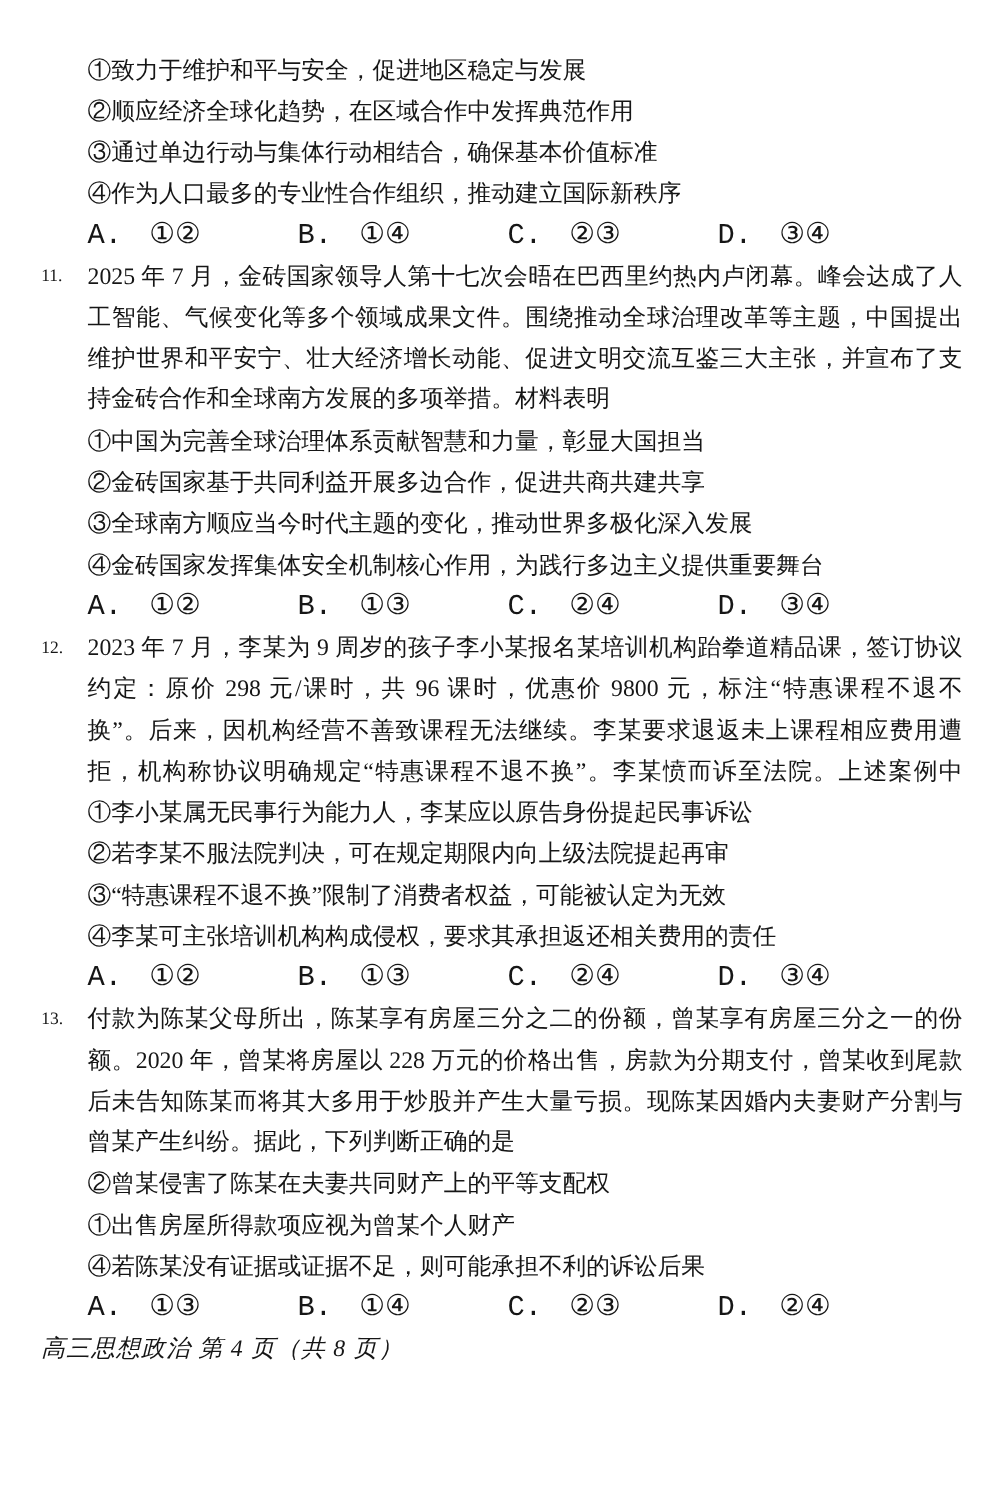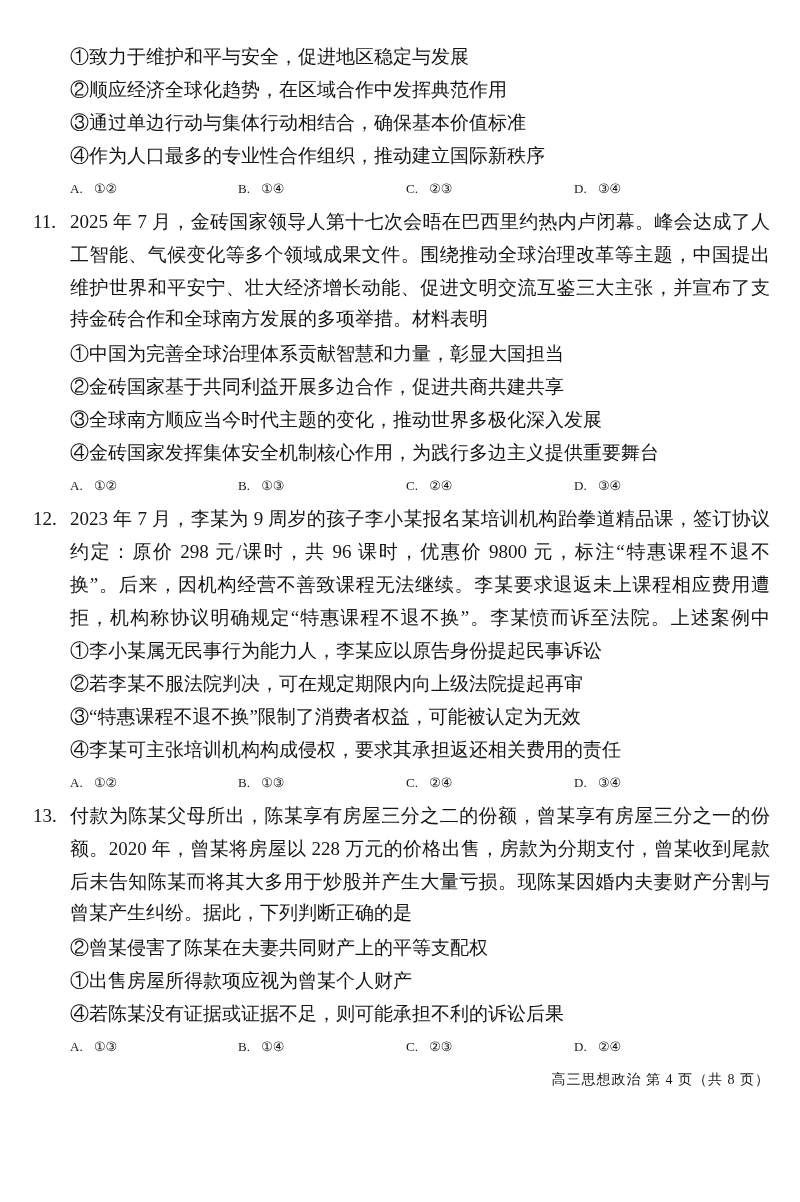--- a/index.html
+++ b/index.html
@@ -15,21 +15,21 @@
   .page {
     box-sizing: border-box;
     width: 800px;
     height: 1064px;
     padding: 40px 30px 0 33px;
     background: #ffffff;
   }
   .question { display: flex; }
   .qnum {
     flex: 0 0 37px;
-    font-size: 19px;
+    font-size: 14px;
     line-height: 33px;
     white-space: nowrap;
   }
   .qbody { flex: 1; min-width: 0; }
   .line {
     font-size: 19px;
     line-height: 33px;
   }
   .stem-line {
     text-align: justify;
@@ -37,30 +37,32 @@
   }
   .stem-line.short {
     text-align: left;
     text-align-last: left;
     font-family: Liberation Mono, monospace;
   }
   .option-line { text-align: left; }
   .answer-row { display: flex; }
   .answer-cell {
     flex: 0 0 168px;
-    font-size: 13px;
+    font-size: 23px;
     line-height: 33px;
     word-spacing: 8px;
     white-space: nowrap;
+    font-family: Liberation Mono, monospace;
   }
   .footer-line {
-    font-size: 14px;
+    font-size: 19px;
     line-height: 33px;
-    text-align: right;
+    text-align: left;
     letter-spacing: 1px;
+    font-style: italic;
   }
 </style>
 </head>
 <body>
 
 <div class="page">
 
   <section class="question">
     <div class="qnum"></div>
     <div class="qbody">

